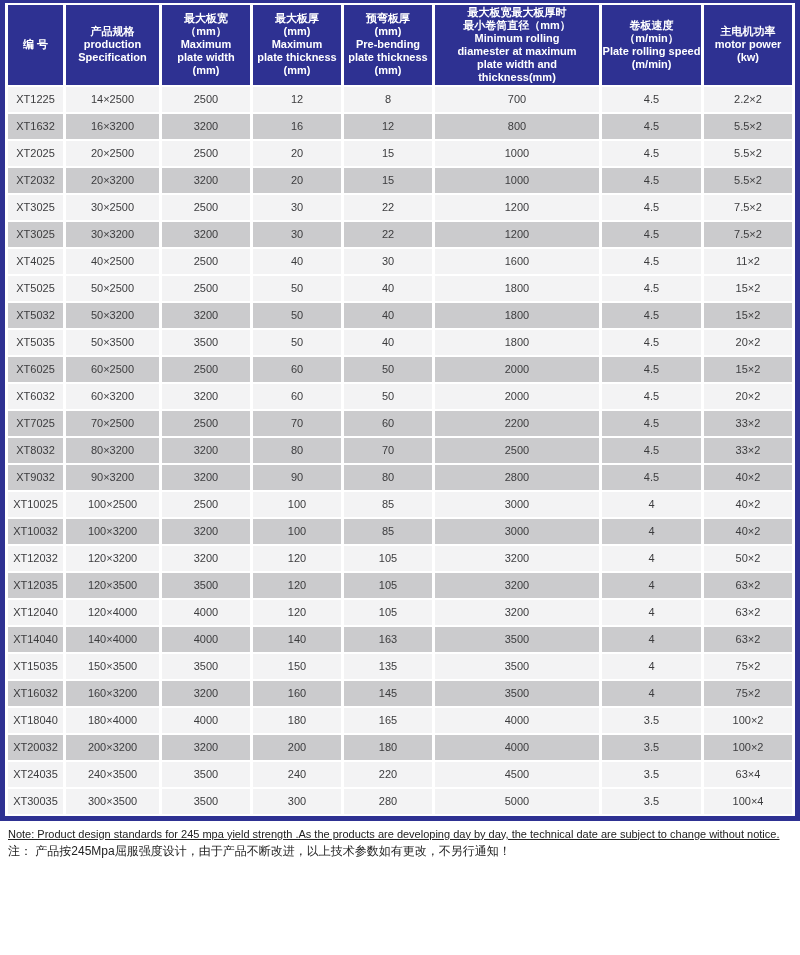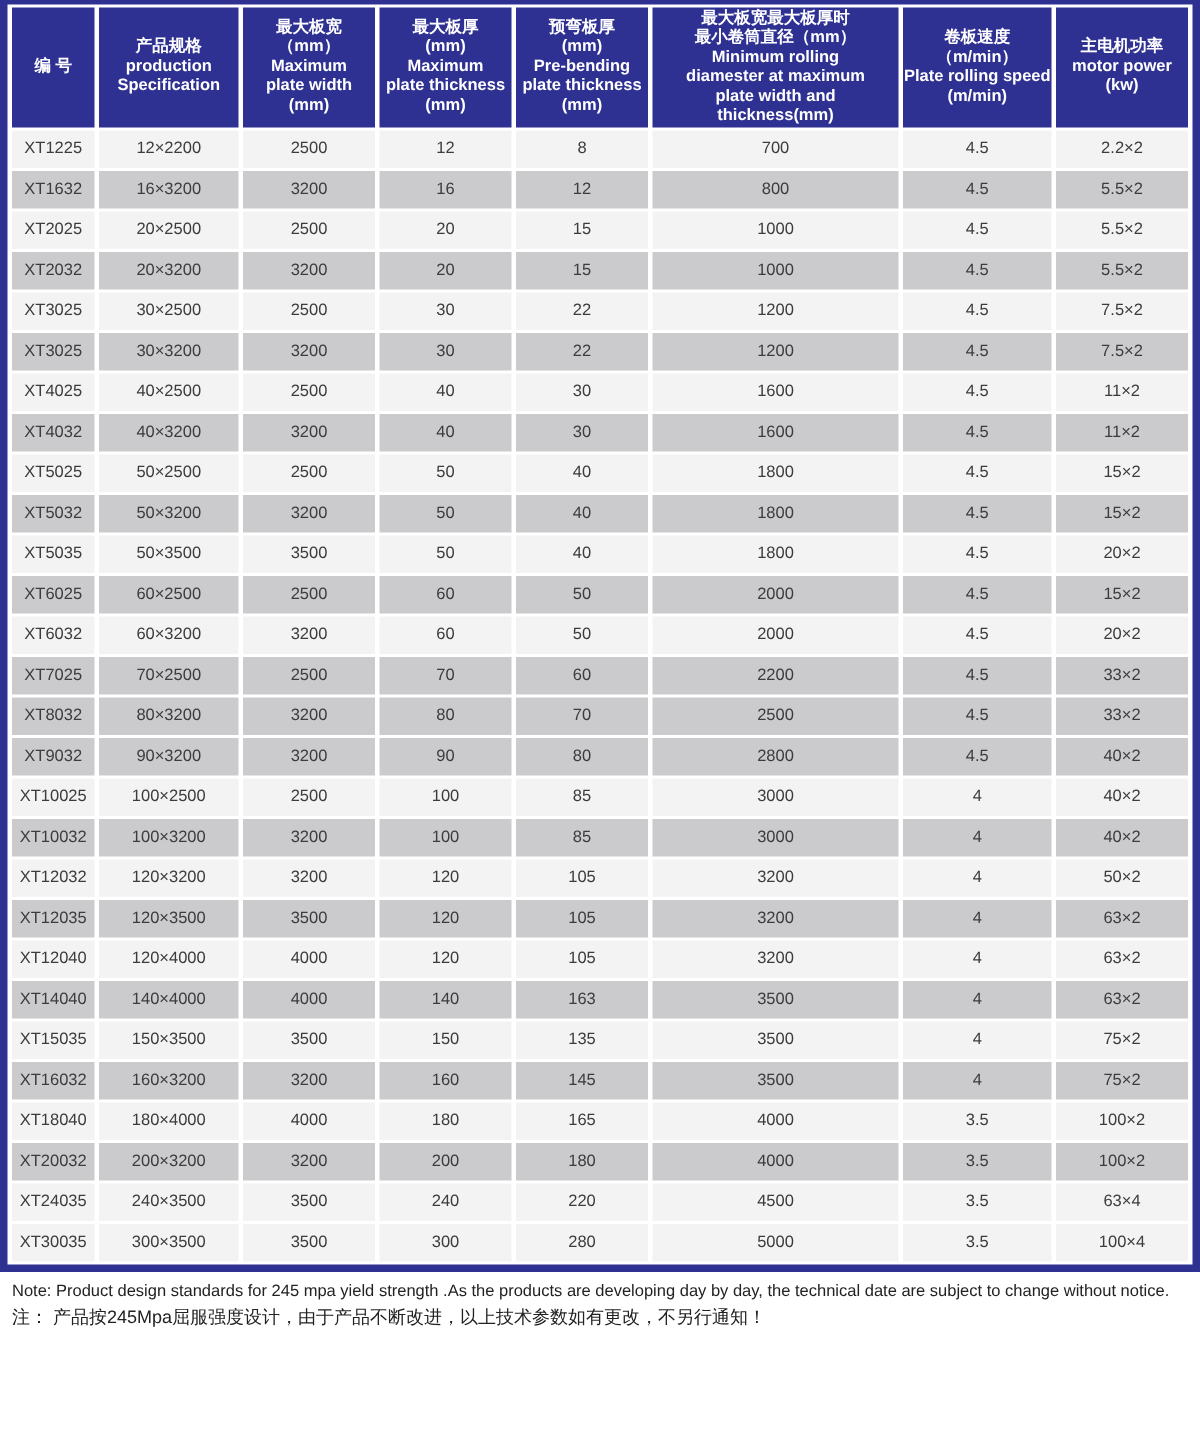--- a/index.html
+++ b/index.html
@@ -50,20 +50,21 @@
   }
   tr.row-light td { background: #f3f3f4; }
   tr.row-dark  td { background: #cbcbcd; }
   .notes {
     padding: 7px 6px 4px 8px;
     color: #222222;
   }
   .note-en {
     font-size: 11px;
     line-height: 1.25;
+    text-decoration: underline;
   }
   .note-zh {
     font-size: 12px;
     line-height: 1.3;
     margin-top: 2px;
   }
 </style>
 </head>
 <body>
 
@@ -112,21 +113,21 @@
 Plate rolling speed
 (m/min)</th>
             <th>主电机功率
 motor power
 (kw)</th>
           </tr>
       </thead>
       <tbody id="body-rows">
           <tr class="row-light">
             <td>XT1225</td>
-            <td>12×2200</td>
+            <td>14×2500</td>
             <td>2500</td>
             <td>12</td>
             <td>8</td>
             <td>700</td>
             <td>4.5</td>
             <td>2.2×2</td>
           </tr>
           <tr class="row-dark">
             <td>XT1632</td>
             <td>16×3200</td>
@@ -174,30 +175,20 @@
             <td>30</td>
             <td>22</td>
             <td>1200</td>
             <td>4.5</td>
             <td>7.5×2</td>
           </tr>
           <tr class="row-light">
             <td>XT4025</td>
             <td>40×2500</td>
             <td>2500</td>
-            <td>40</td>
-            <td>30</td>
-            <td>1600</td>
-            <td>4.5</td>
-            <td>11×2</td>
-          </tr>
-          <tr class="row-dark">
-            <td>XT4032</td>
-            <td>40×3200</td>
-            <td>3200</td>
             <td>40</td>
             <td>30</td>
             <td>1600</td>
             <td>4.5</td>
             <td>11×2</td>
           </tr>
           <tr class="row-light">
             <td>XT5025</td>
             <td>50×2500</td>
             <td>2500</td>

